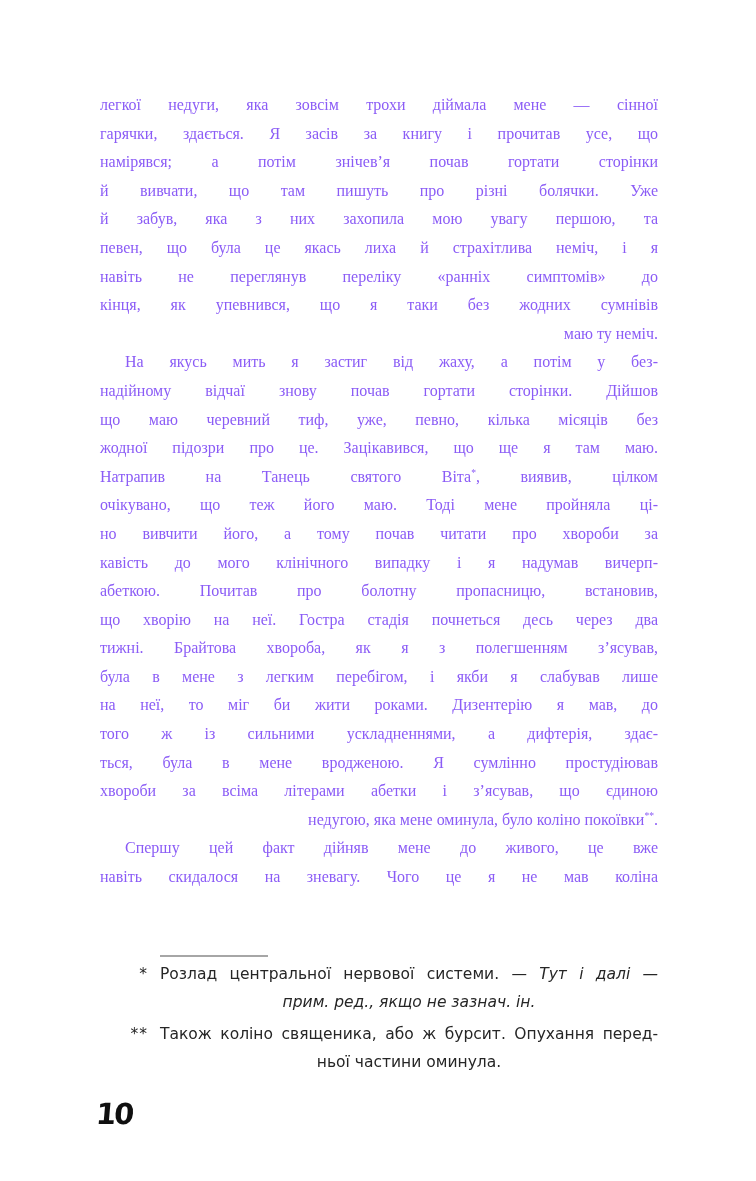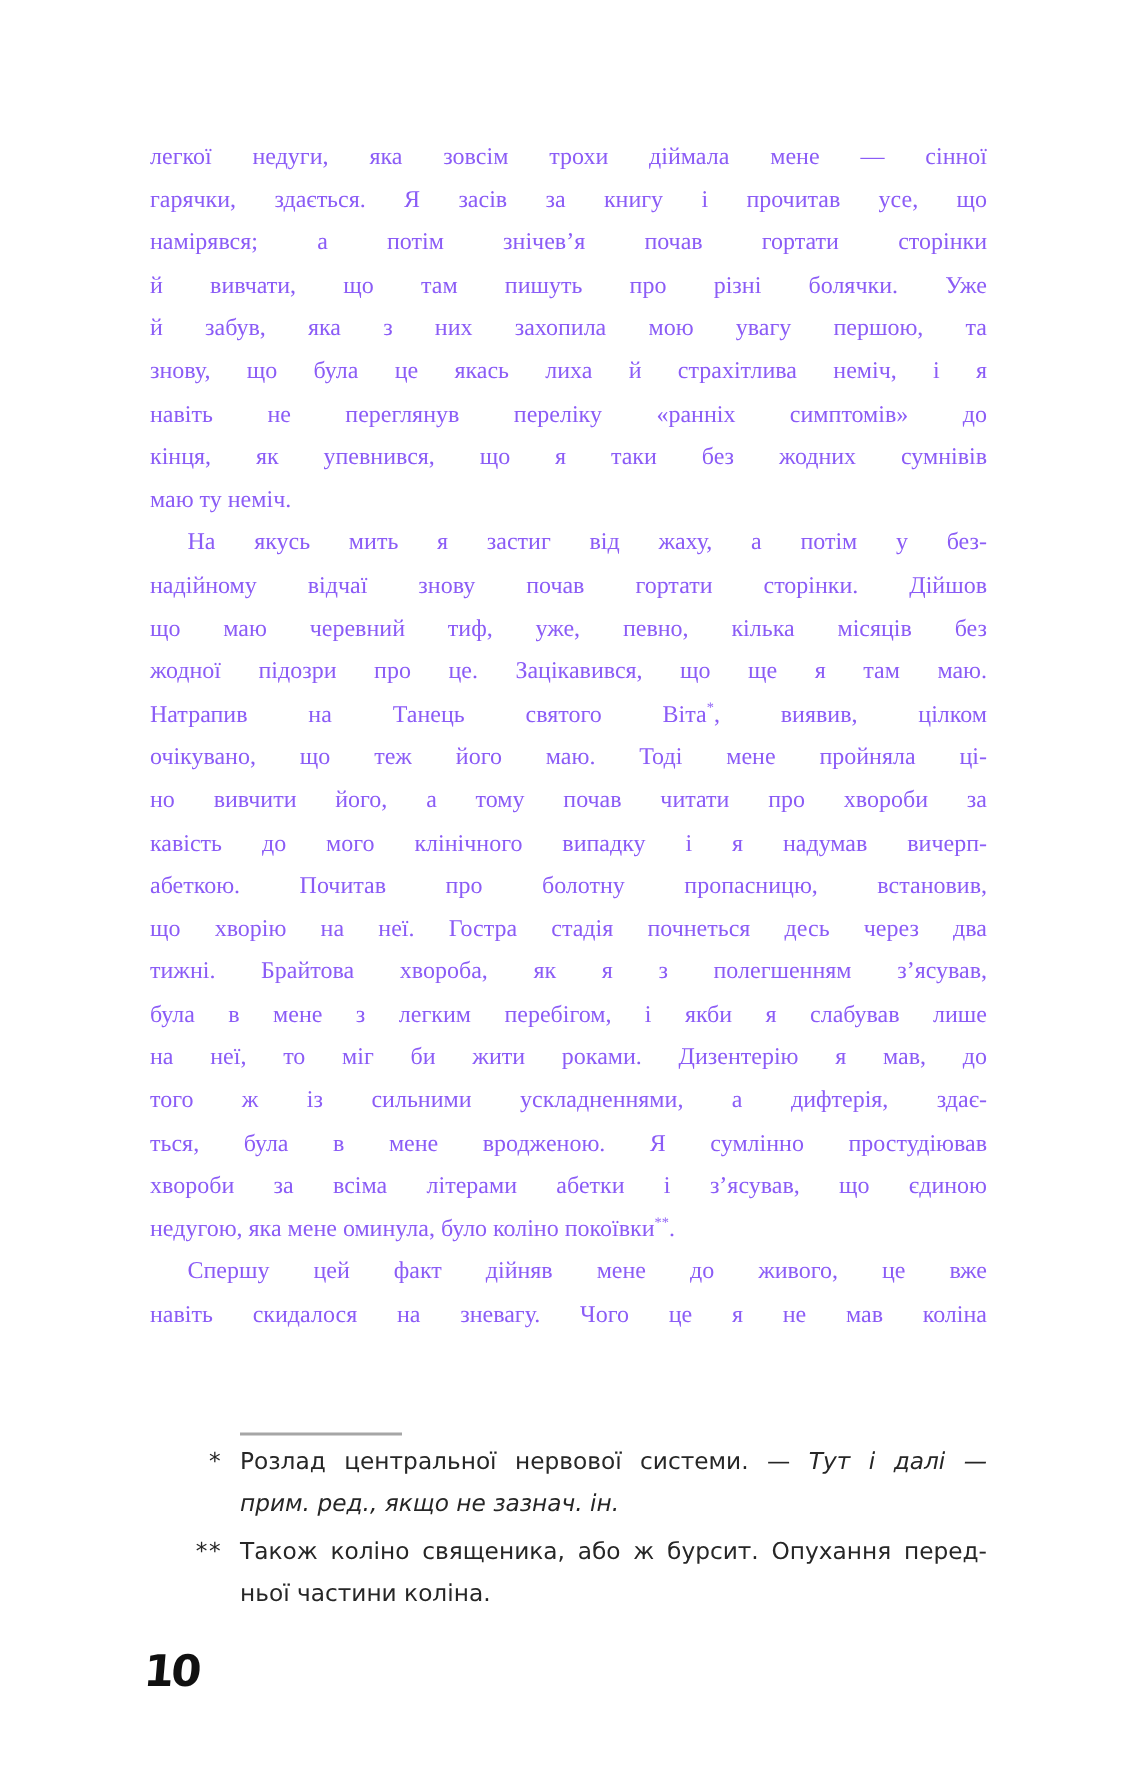--- a/index.html
+++ b/index.html
@@ -23,21 +23,21 @@
     position: absolute;
     left: 100px;
     top: 91px;
     width: 558px;
     font-family: "Liberation Serif", "DejaVu Serif", serif;
     font-size: 16px;
     line-height: 28.6px;
     color: #8b5cf6;
   }
   .line {
-    text-align: left;
+    text-align: right;
     white-space: normal;
   }
   .line.just {
     text-align: justify;
     text-align-last: justify;
   }
   .line.indent {
     text-indent: 25px;
   }
   .body-text sup {
@@ -74,21 +74,21 @@
     text-align: right;
     padding-right: 12px;
     box-sizing: content-box;
     letter-spacing: 1px;
   }
   .footnote-body {
     flex: 1 1 auto;
     min-width: 0;
   }
   .fn-line {
-    text-align: left;
+    text-align: center;
   }
   .fn-line.just {
     text-align: justify;
     text-align-last: justify;
   }
   .it {
     font-style: italic;
   }
   
   .page-number {
@@ -108,21 +108,21 @@
 <body>
 
 <div class="book-page">
 
   <div class="body-text" id="body-text">
       <div class="line just"><span>легкої недуги, яка зовсім трохи діймала мене — сінної</span></div>
       <div class="line just"><span>гарячки, здається. Я засів за книгу і прочитав усе, що</span></div>
       <div class="line just"><span>намірявся; а потім знічев’я почав гортати сторінки</span></div>
       <div class="line just"><span>й вивчати, що там пишуть про різні болячки. Уже</span></div>
       <div class="line just"><span>й забув, яка з них захопила мою увагу першою, та</span></div>
-      <div class="line just"><span>знову, що була це якась лиха й страхітлива неміч, і я</span></div>
+      <div class="line just"><span>певен, що була це якась лиха й страхітлива неміч, і я</span></div>
       <div class="line just"><span>навіть не переглянув переліку «ранніх симптомів» до</span></div>
       <div class="line just"><span>кінця, як упевнився, що я таки без жодних сумнівів</span></div>
       <div class="line"><span>маю ту неміч.</span></div>
       <div class="line just indent"><span>На якусь мить я застиг від жаху, а потім у без-</span></div>
       <div class="line just"><span>надійному відчаї знову почав гортати сторінки. Дійшов</span></div>
       <div class="line just"><span>що маю черевний тиф, уже, певно, кілька місяців без</span></div>
       <div class="line just"><span>жодної підозри про це. Зацікавився, що ще я там маю.</span></div>
       <div class="line just"><span>Натрапив на Танець святого Віта</span><sup>*</sup><span>, виявив, цілком</span></div>
       <div class="line just"><span>очікувано, що теж його маю. Тоді мене пройняла ці-</span></div>
       <div class="line just"><span>но вивчити його, а тому почав читати про хвороби за</span></div>
@@ -147,20 +147,20 @@
         <div class="footnote-marker">*</div>
         <div class="footnote-body">
           <div class="fn-line just"><span>Розлад центральної нервової системи. — </span><span class="it">Тут і далі —</span></div>
           <div class="fn-line"><span class="it">прим. ред., якщо не зазнач. ін.</span></div>
         </div>
       </div>
       <div class="footnote-item">
         <div class="footnote-marker">**</div>
         <div class="footnote-body">
           <div class="fn-line just"><span>Також коліно священика, або ж бурсит. Опухання перед-</span></div>
-          <div class="fn-line"><span>ньої частини коліна.</span></div>
+          <div class="fn-line"><span>ньої частини оминула.</span></div>
         </div>
       </div>
     </div>
 
   <div class="page-number">10</div>
 
 </div>
 
 </body></html>

